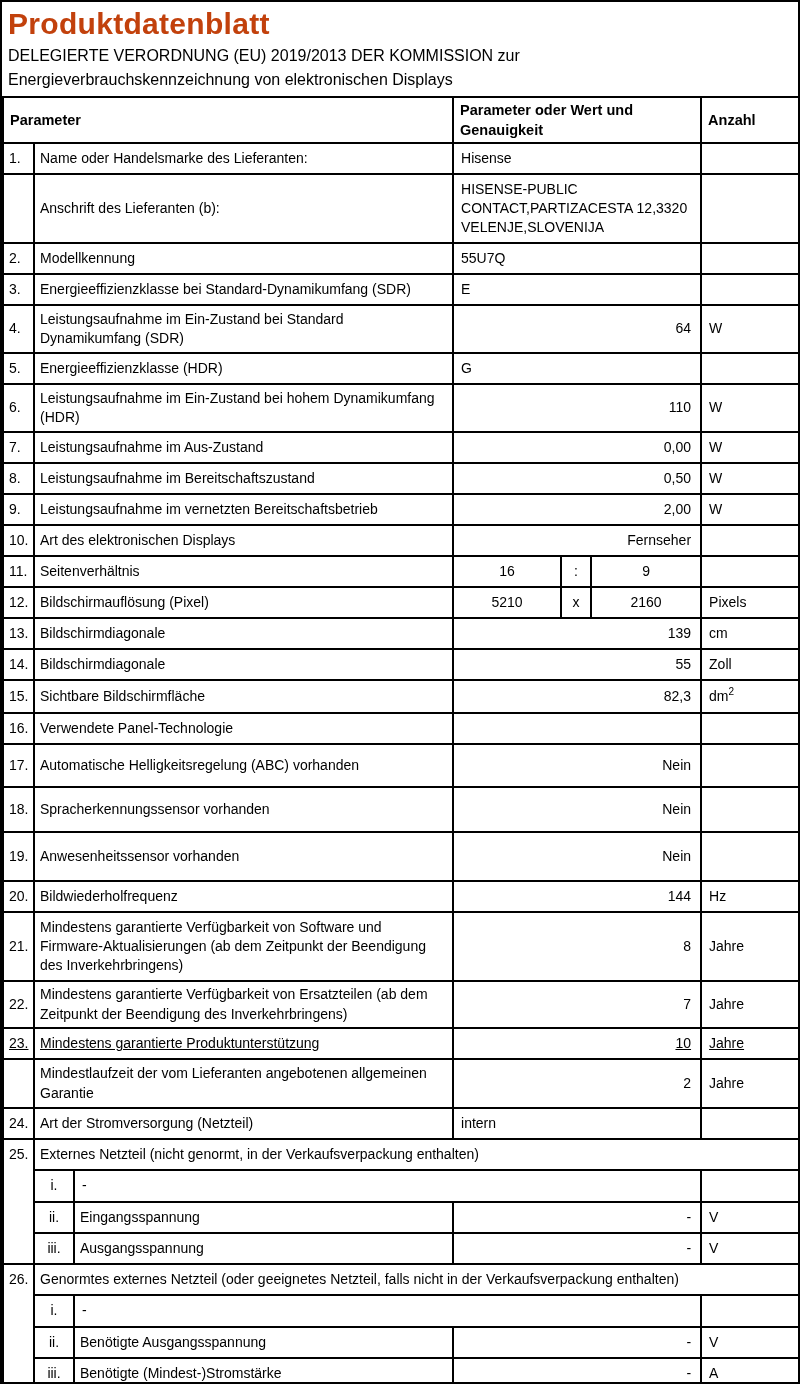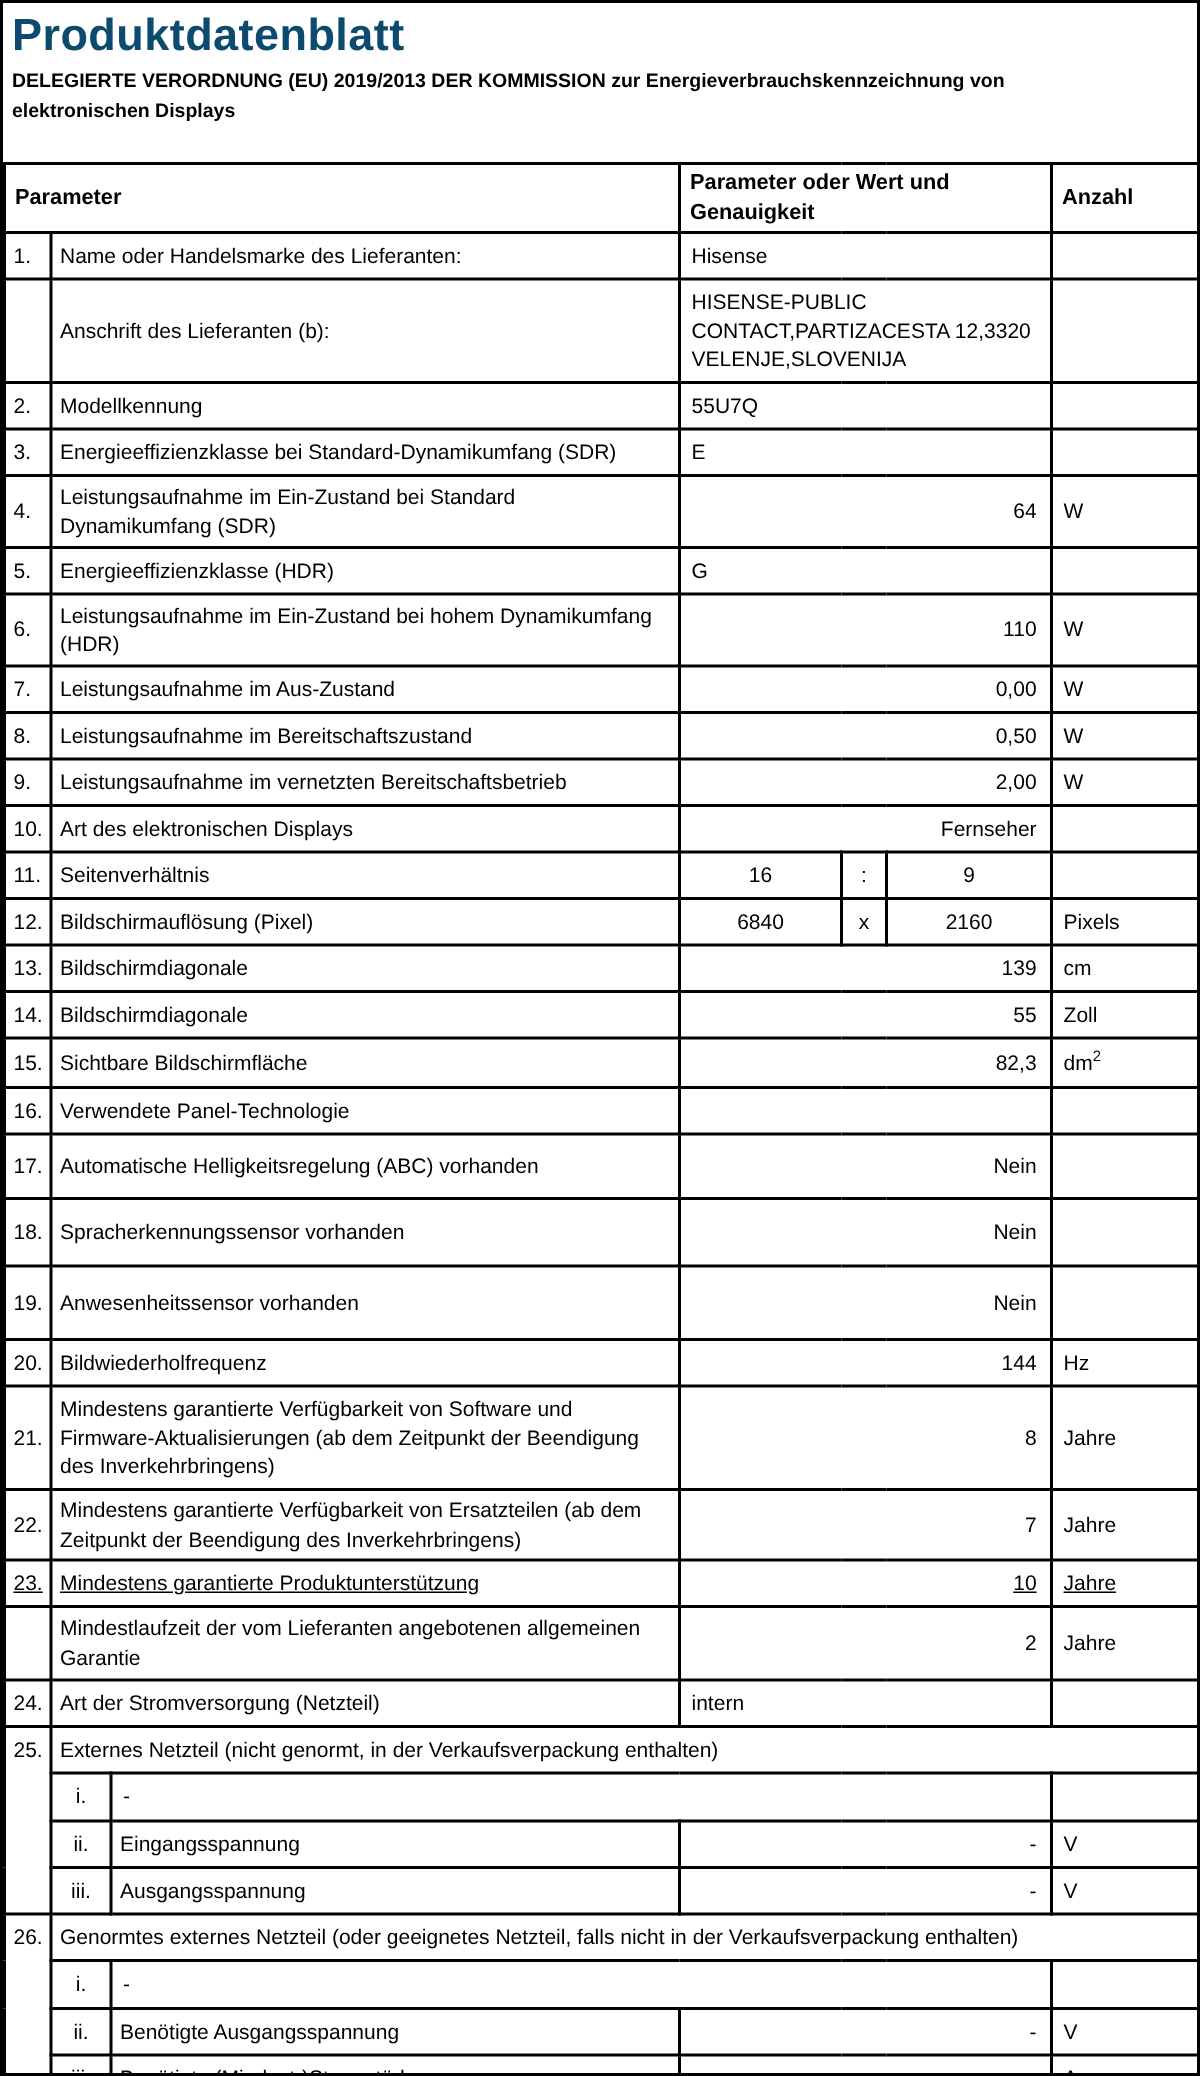--- a/index.html
+++ b/index.html
@@ -2,21 +2,21 @@
 <html><head>
 <meta charset="utf-8">
 <style>
   html,body{margin:0;padding:0;background:#fff;}
   .page{
     width:800px;height:1384px;box-sizing:border-box;
     border:2px solid #000;background:#fff;color:#000;
     font-family:"Liberation Sans",sans-serif;overflow:hidden;
   }
   .title{font-size:30px;font-weight:700;padding:5px 8px 0 6px;letter-spacing:.3px;}
-  .subtitle{font-size:13px;line-height:1.5;padding:3px 34px 25px 6px;font-weight:bold;}
+  .subtitle{font-size:16px;line-height:1.5;padding:3px 34px 4px 6px;}
   table.datasheet{width:100%;border-collapse:collapse;table-layout:fixed;}
   th,td{
     border:2px solid #000;padding:2px 4px;font-size:14px;line-height:1.38;
     vertical-align:middle;word-wrap:break-word;
   }
   th{text-align:left;font-weight:700;font-size:14.5px;padding-left:6px;}
   .header-row{height:44px;}
   .num{padding-left:5px;}
   .label{padding-left:5px;}
   .align-left{text-align:left;padding-left:7px;}
@@ -25,21 +25,21 @@
   .unit{padding-left:7px;}
   .section-num{vertical-align:top;padding-top:5px;}
   .section-label{padding-left:5px;}
   .subnum{text-align:center;}
   sup{font-size:10px;line-height:0;}
 </style>
 </head>
 <body>
 
 <div class="page">
-  <div class="title" style="color: #0c4a6e;">Produktdatenblatt</div>
+  <div class="title" style="color: #c2410c;">Produktdatenblatt</div>
   <div class="subtitle">DELEGIERTE VERORDNUNG (EU) 2019/2013 DER KOMMISSION zur Energieverbrauchskennzeichnung von elektronischen Displays</div>
   <table class="datasheet">
     <colgroup>
       <col style="width:31px">
         <col style="width:40px">
         <col style="width:379px">
       <col style="width:108px">
         <col style="width:30px">
         <col style="width:110px">
       <col style="width:98px">
@@ -122,21 +122,21 @@
           <td class="num">11.</td>
           <td class="label" colspan="2">Seitenverhältnis</td>
           <td class="split">16</td>
           <td class="split">:</td>
           <td class="split">9</td>
           <td class="unit"></td>
         </tr>
         <tr style="height: 31px;">
           <td class="num">12.</td>
           <td class="label" colspan="2">Bildschirmauflösung (Pixel)</td>
-          <td class="split">6840</td>
+          <td class="split">5210</td>
           <td class="split">x</td>
           <td class="split">2160</td>
           <td class="unit">Pixels</td>
         </tr>
         <tr style="height: 31px;">
           <td class="num">13.</td>
           <td class="label" colspan="2">Bildschirmdiagonale</td>
           <td class="value align-right" colspan="3">139</td>
           <td class="unit">cm</td>
         </tr>

